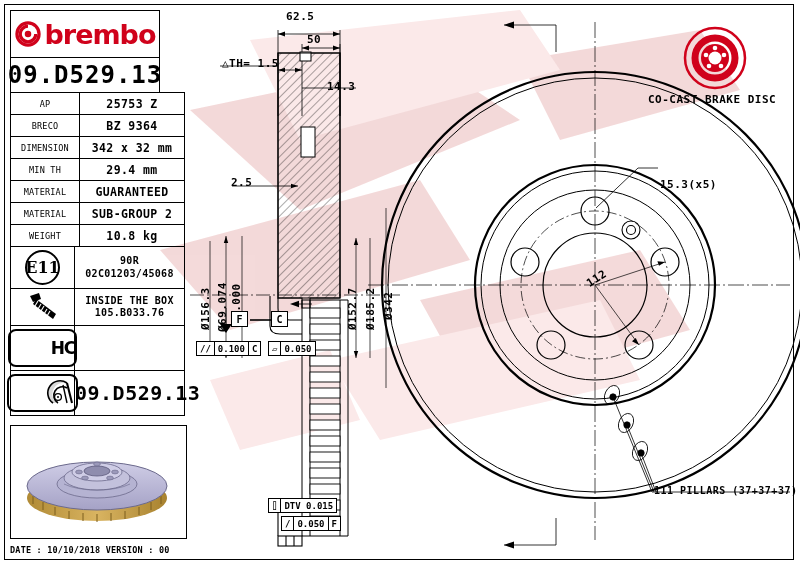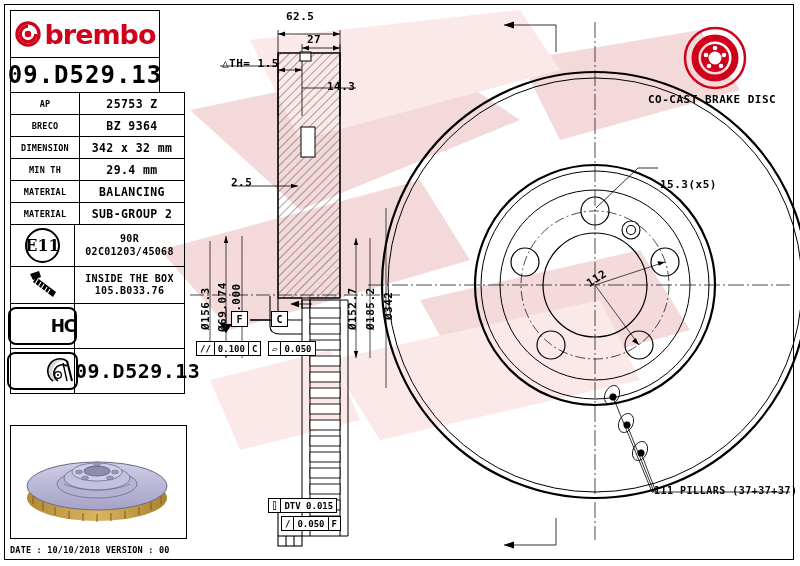--- a/index.html
+++ b/index.html
@@ -24,21 +24,21 @@
   .brembo .word{font-size:27px;font-weight:bold;color:#d0021b;
       letter-spacing:-1px;font-family:"DejaVu Sans",sans-serif;line-height:1;}
   .pn-cell{height:34px;border:1px solid #000;display:flex;align-items:center;
            justify-content:center;}
   .pn-cell span{font-size:24px;font-weight:bold;letter-spacing:1px;
       font-family:"DejaVu Sans Mono",monospace;}
 
   table.spec{border-collapse:collapse;width:175px;margin-top:-1px;}
   table.spec td{border:1px solid #000;height:21px;padding:0 3px;
       font-family:"DejaVu Sans Mono",monospace;}
-  td.k{width:62px;font-size:8.5px;font-weight:bold;text-align:center;letter-spacing:.2px;}
+  td.k{width:62px;font-size:8.5px;font-weight:normal;text-align:center;letter-spacing:.2px;}
   td.v{font-size:11.5px;font-weight:bold;text-align:center;letter-spacing:.4px;}
 
   
   .hrow{display:flex;border:1px solid #000;border-top:none;width:175px;box-sizing:border-box;}
   .hicon{width:64px;display:flex;align-items:center;justify-content:center;
          border-right:1px solid #000;padding:3px 0;box-sizing:border-box;}
   .htext{flex:1;display:flex;flex-direction:column;align-items:center;
          justify-content:center;font-family:"DejaVu Sans Mono",monospace;
          font-size:10px;font-weight:bold;line-height:1.25;padding:2px 0;letter-spacing:.3px;}
   .e11{width:31px;height:31px;border:2px solid #000;border-radius:50%;
@@ -140,25 +140,29 @@
           <tr>
             <td class="k">DIMENSION</td>
             <td class="v">342 x 32 mm</td>
           </tr>
           <tr>
             <td class="k">MIN TH</td>
             <td class="v">29.4 mm</td>
           </tr>
           <tr>
             <td class="k">MATERIAL</td>
-            <td class="v">BALANCING</td>
+            <td class="v">GUARANTEED</td>
           </tr>
           <tr>
             <td class="k">MATERIAL</td>
             <td class="v">SUB-GROUP 2</td>
+          </tr>
+          <tr>
+            <td class="k">WEIGHT</td>
+            <td class="v">10.8 kg</td>
           </tr>
         </tbody>
     </table>
 
     <div class="hrow">
       <div class="hicon">
         <div class="e11">E11</div>
       </div>
       <div class="htext">
         <span>90R</span>
@@ -392,21 +396,21 @@
       <path d="M30 316 h12 l-6 9 z" fill="#000"></path>
     </g>
 
     <g>
       <path d="M100 296 l9 -3.2 v6.4 z" fill="#000"></path>
       <line x1="109" y1="296" x2="122" y2="296" class="ln" stroke-width="0.8"></line>
     </g>
   </svg>
 
   <div class="dim" style="left:286px;top:10px;">62.5</div>
-  <div class="dim" style="left:307px;top:33px;">27</div>
+  <div class="dim" style="left:307px;top:33px;">50</div>
   <div class="dim" style="left:222px;top:57px;">△TH= 1.5</div>
   <div class="dim" style="left:327px;top:80px;">14.3</div>
   <div class="dim" style="left:231px;top:176px;">2.5</div>
 
   <div class="dim v" style="left:199px;top:330px;">Ø156.3</div>
   <div class="dim v" style="left:216px;top:332px;">Ø69.074</div>
   <div class="dim v" style="left:230px;top:326px;">69.000</div>
   <div class="dim v" style="left:346px;top:330px;">Ø152.7</div>
   <div class="dim v" style="left:364px;top:330px;">Ø185.2</div>
   <div class="dim v" style="left:382px;top:320px;">Ø342</div>

